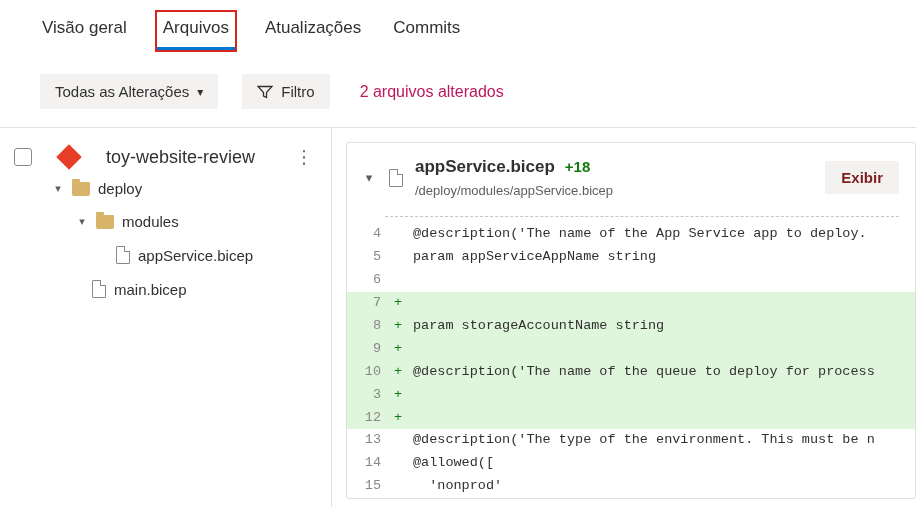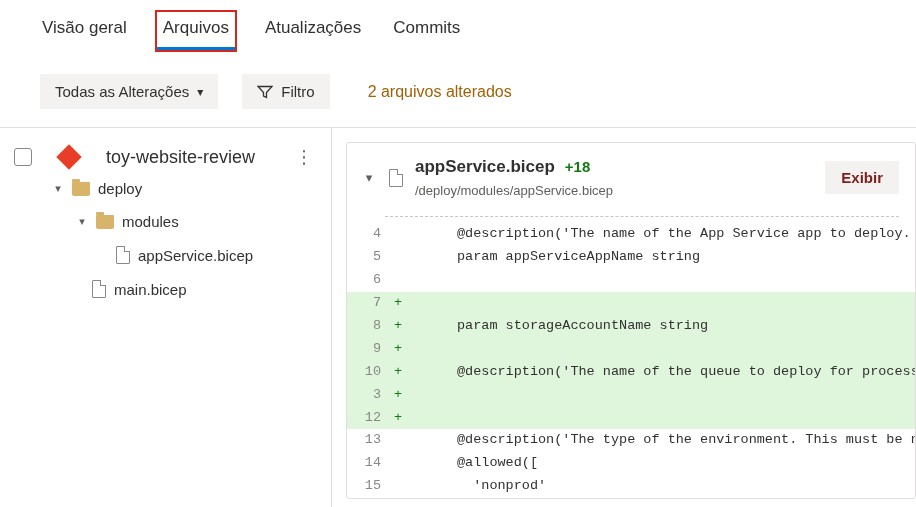--- a/index.html
+++ b/index.html
@@ -60,22 +60,22 @@
     gap: 8px;
     background: #f3f2f1;
     border: 1px solid #f3f2f1;
     padding: 8px 14px;
     font-size: 15px;
     color: #323130;
     cursor: pointer;
   }
   .summary {
     font-size: 16px;
-    color: #a16207;
-    margin-left: 14px;
+    color: #be185d;
+    margin-left: 6px;
   }
   .chev { font-size: 12px; }
 
   
   .split {
     display: flex;
     height: calc(100% - 52px - 72px);
   }
   .tree-pane {
     width: 332px;
@@ -237,21 +237,20 @@
     width: 14px;
     text-align: center;
     flex: 0 0 auto;
     color: #107c10;
   }
   .code {
     white-space: pre;
     padding-left: 8px;
     flex: 1;
     overflow: hidden;
-    margin-left: 44px;
   }
   .dl.add { background: #dff6dd; }
   .dl.add .gutter::before { content: "+"; }
 
   .filter-icon-svg { width: 16px; height: 16px; }
 </style>
 </head>
 <body>
 
 <div class="tabs">

